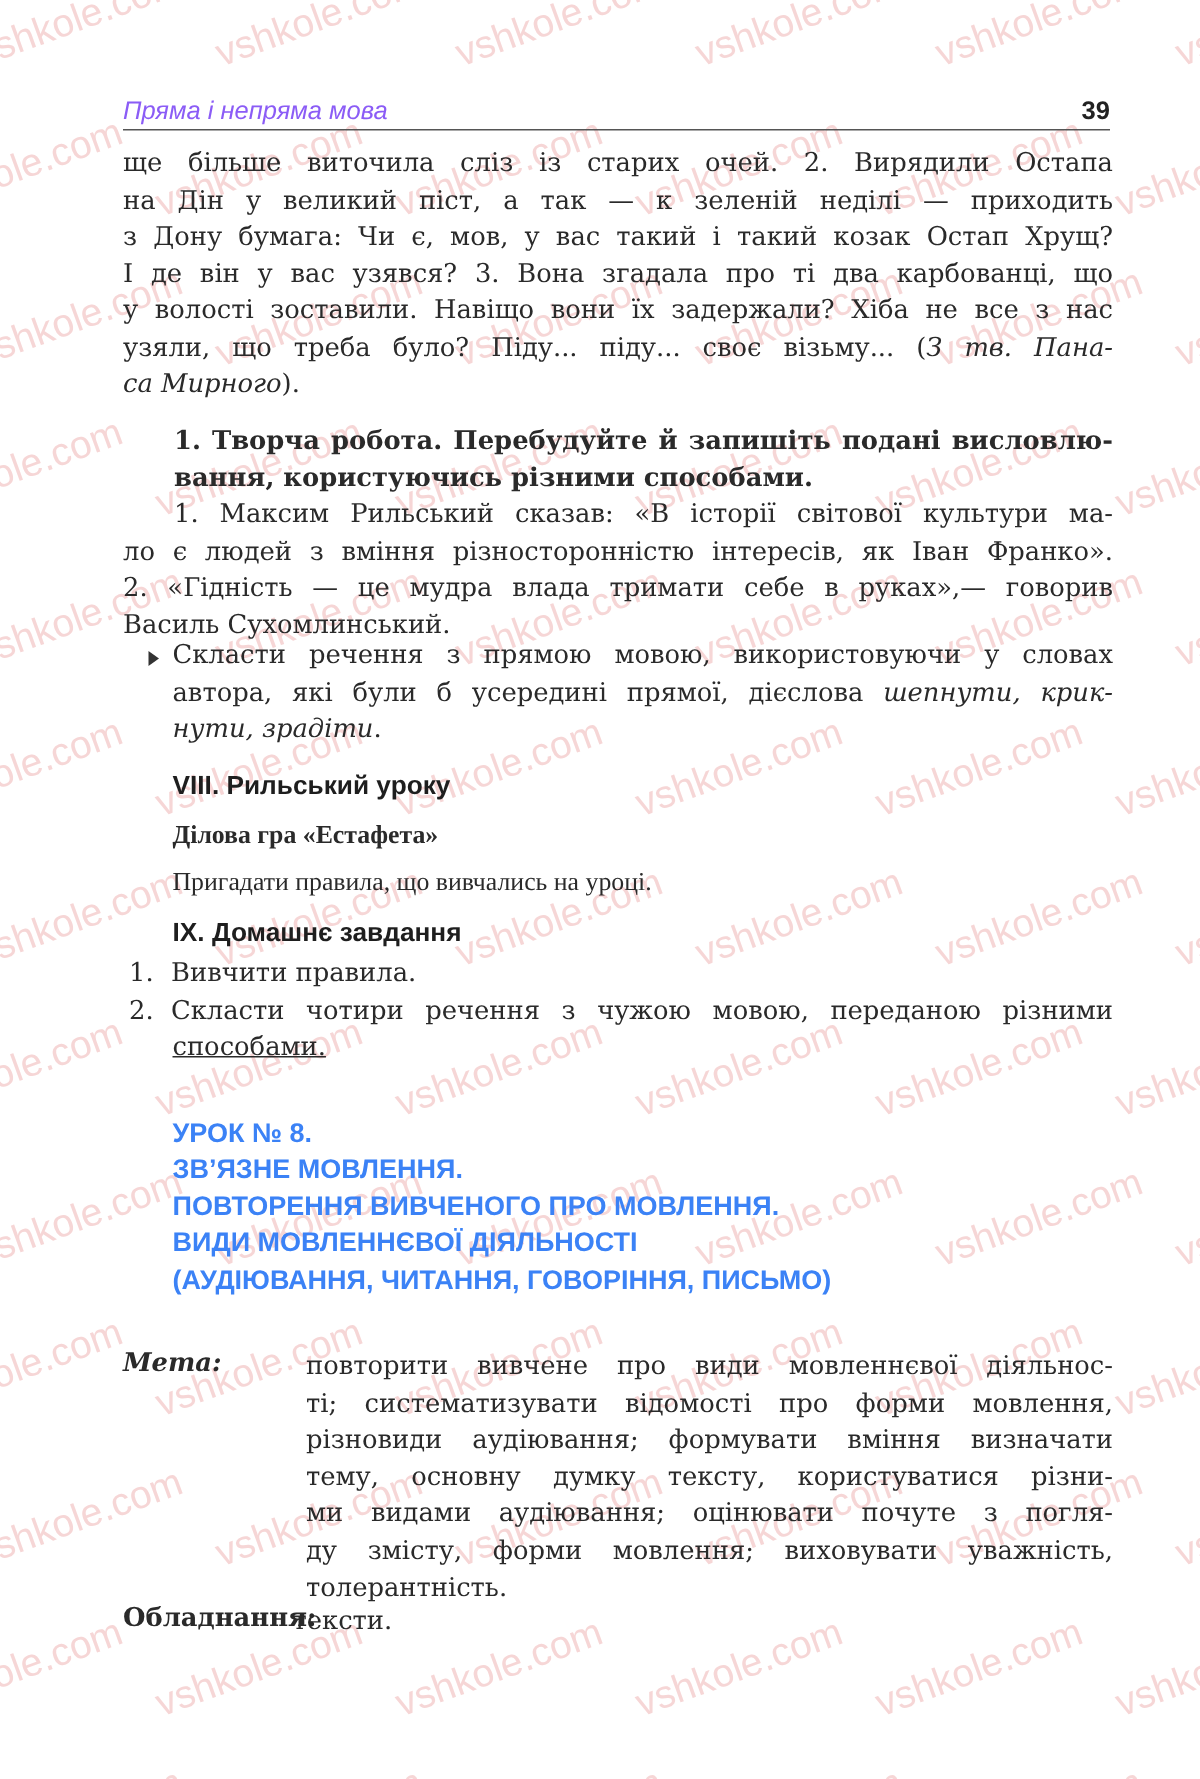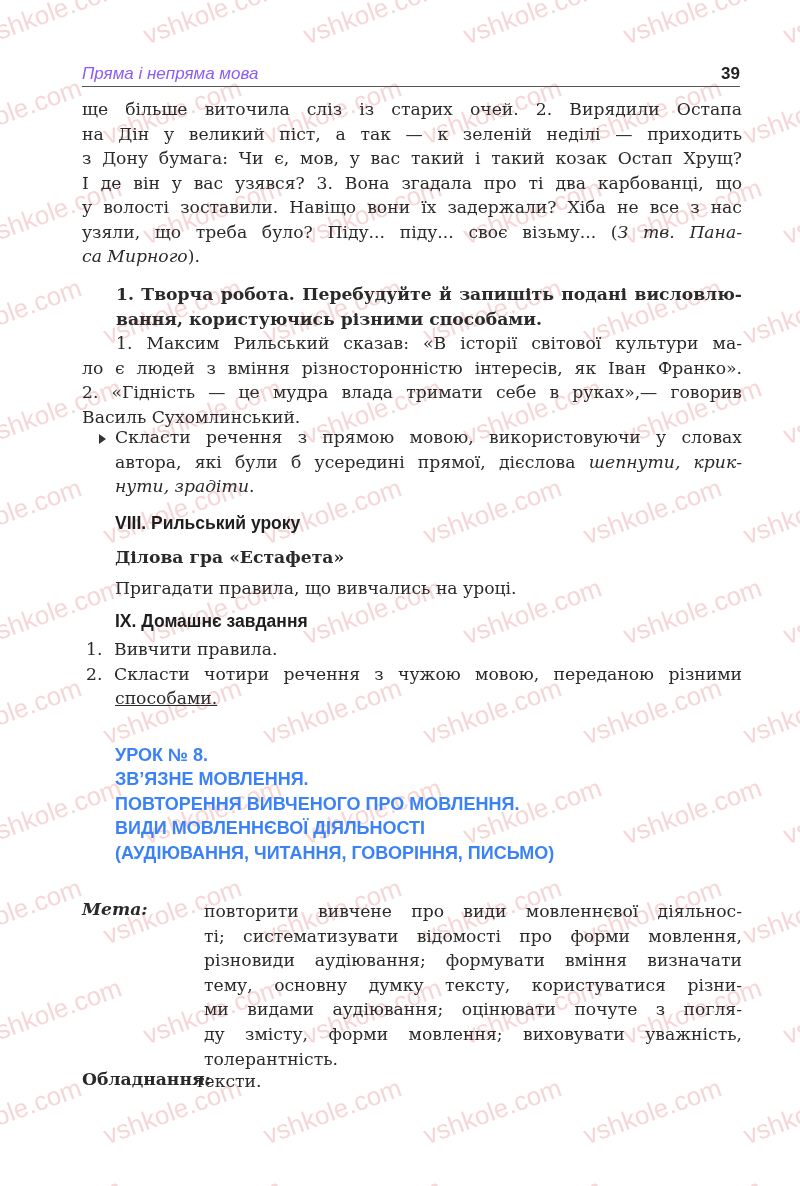--- a/index.html
+++ b/index.html
@@ -141,21 +141,21 @@
   </div>
 
   <span class="bullet-arrow"></span>
   <div class="text" style="top:425px; left:115px; width:627px;">
     <span class="line">Скласти речення з прямою мовою, використовуючи у словах</span>
     <span class="line"><span>автора, які були б усередині прямої, дієслова </span><span class="ital">шепнути, крик-</span></span>
     <span class="line last"><span class="ital">нути, зрадіти</span><span>.</span></span>
   </div>
 
   <div class="sans-h" style="top:513px;">VIII. Рильський уроку</div>
-  <div class="text" style="top:545px; left:115px; width:627px;">
+  <div class="text" style="top:545px; left:115px; width:627px;font-family:Liberation Serif, serif;">
     <span class="line last bold">Ділова гра «Естафета»</span>
     <span class="line last" style="margin-top:6px;">Пригадати правила, що вивчались на уроці.</span>
   </div>
 
   <div class="sans-h" style="top:611px;">IX. Домашнє завдання</div>
   <div class="text" style="top:637px; left:86px; width:656px;">
     <span class="line last"><span class="num">1.</span><span>Вивчити правила.</span></span>
     <span class="line"><span class="num">2.</span><span>Скласти чотири речення з чужою мовою, переданою різними</span></span>
     <span class="line last" style="padding-left:29px;text-decoration:underline;">способами.</span>
   </div>

